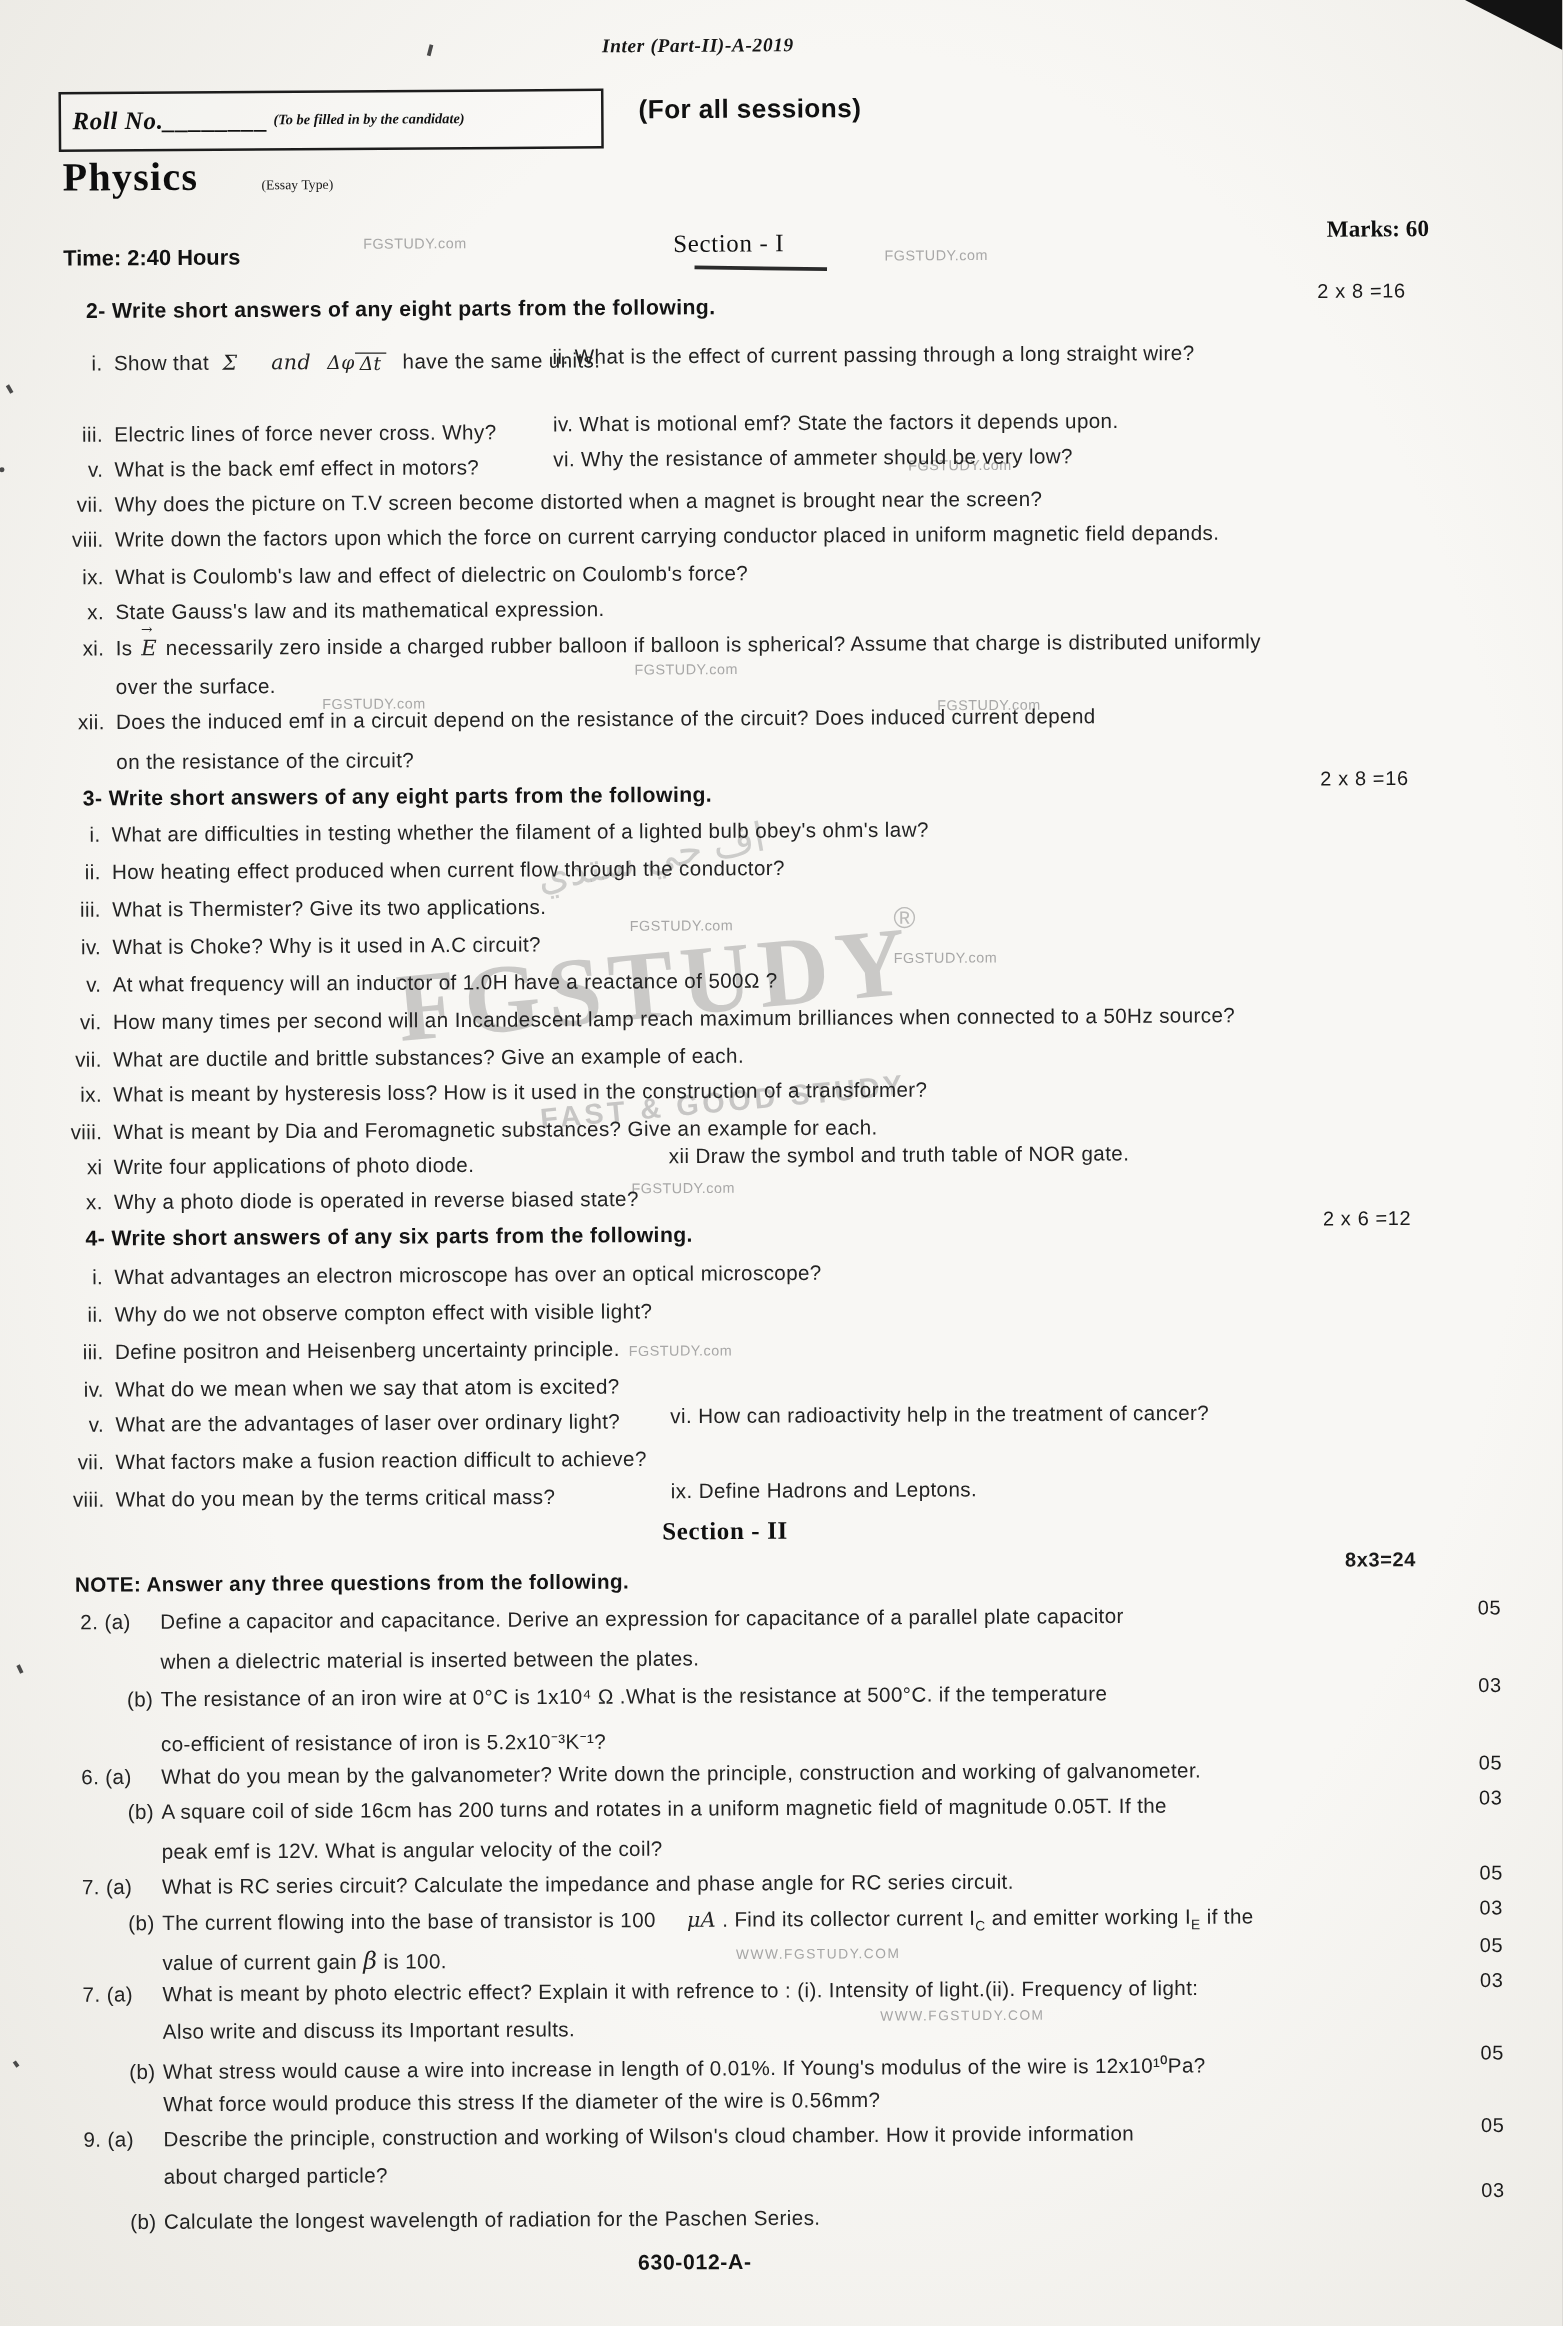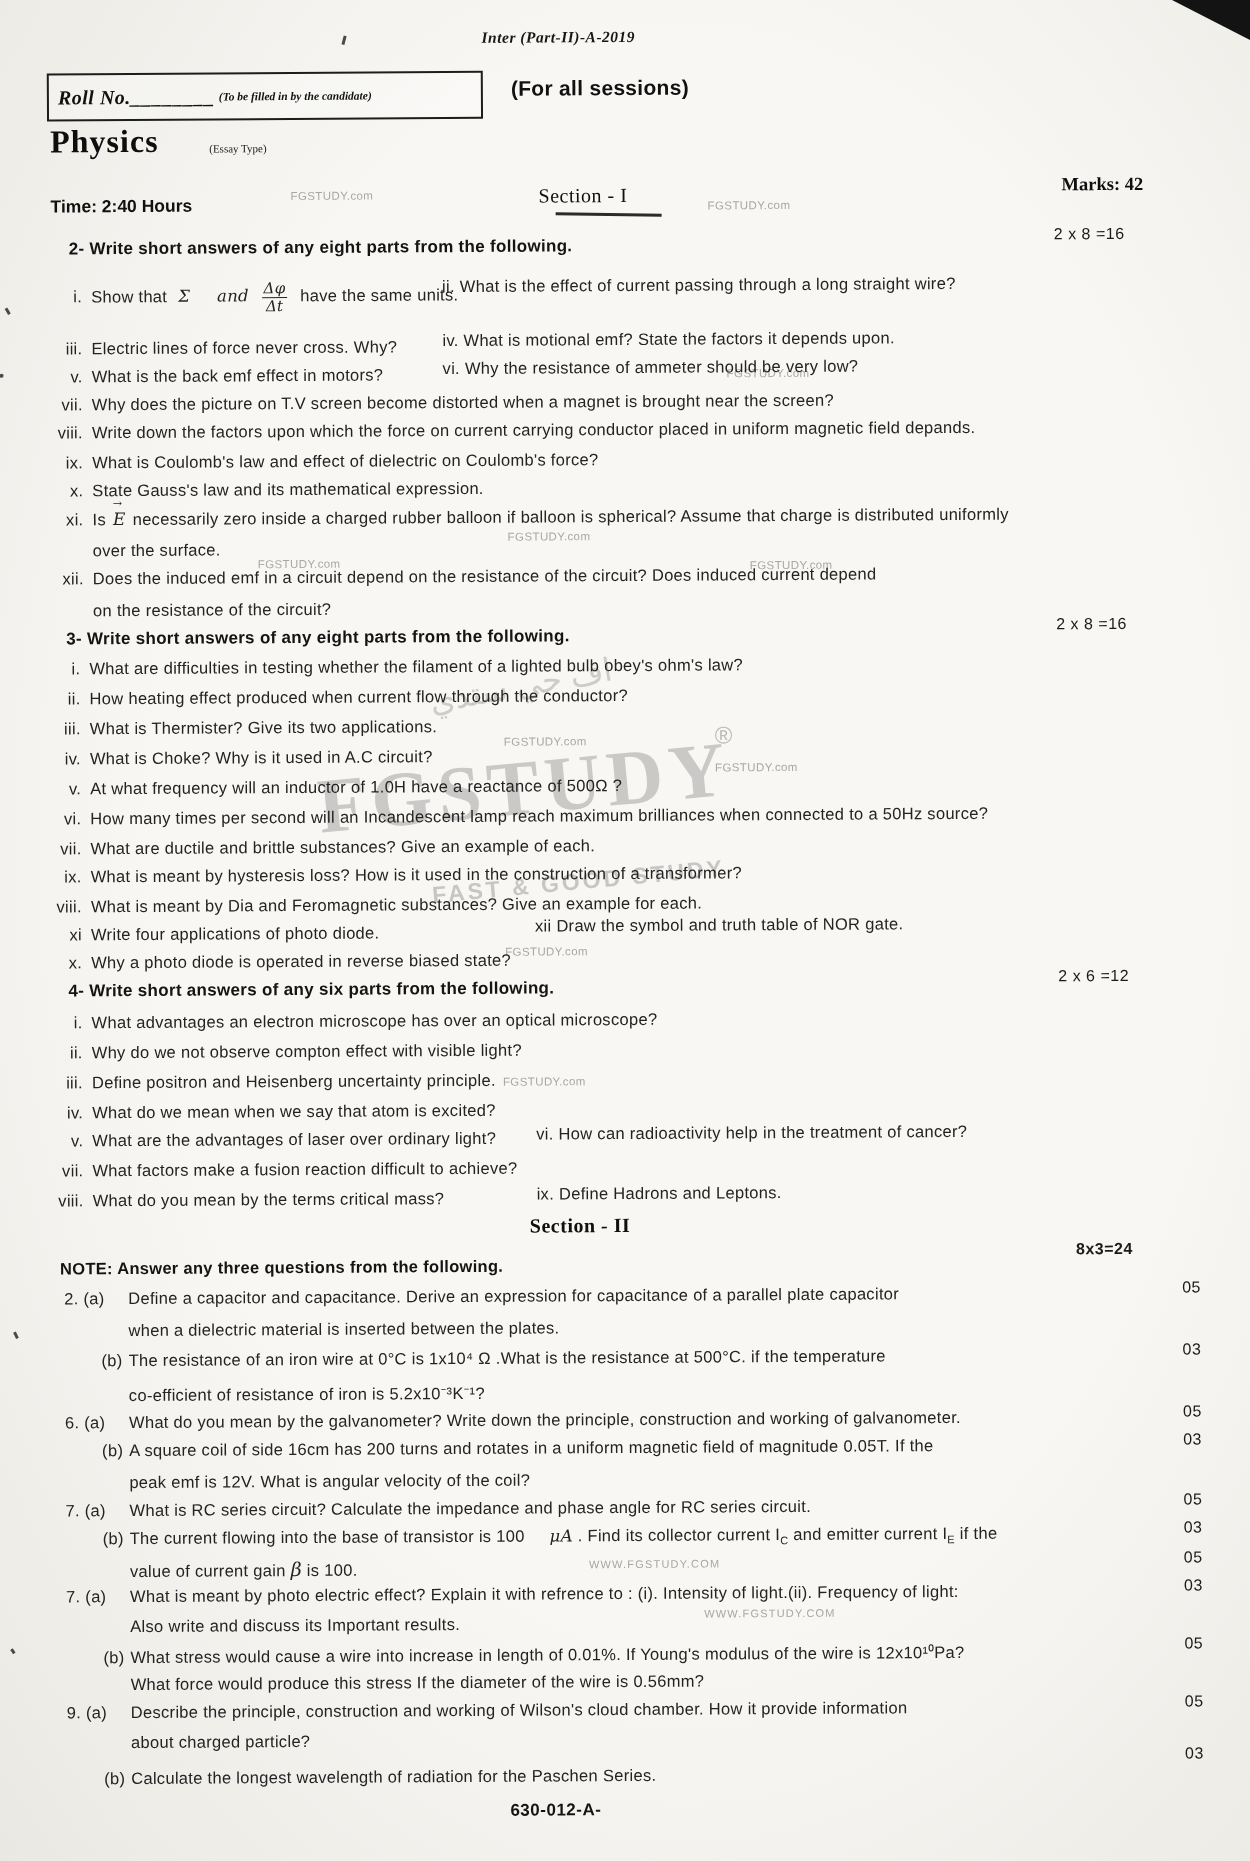--- a/index.html
+++ b/index.html
@@ -6,21 +6,21 @@
   #page{position:relative;width:1250px;height:1861px;margin:0 auto;overflow:hidden;
         background:radial-gradient(ellipse at 55% 45%, #f8f7f4 55%, #eae8e2 100%);
         font-family:"Liberation Sans",sans-serif;color:#1f1f1f;}
   #tilt{position:absolute;inset:0;transform:rotate(-0.35deg);}
   .ln{position:absolute;white-space:nowrap;font-size:16.5px;letter-spacing:.3px;color:#232323;}
   .b{font-weight:bold;color:#141414;}
   .num{display:inline-block;width:38px;text-align:right;margin-right:9px;}
   .n2{display:inline-block;width:30px;text-align:right;margin-right:9px;}
   .qn{display:inline-block;width:58px;margin-right:6px;}
   .serifi{font-family:"DejaVu Serif","Liberation Serif",serif;font-style:italic;}
-  .frac{display:inline-flex;flex-direction:column;align-items:center;vertical-align:middle;margin:0 8px;font-size:15px;line-height:1.1;}
+  .frac{display:inline-flex;flex-direction:row;align-items:center;vertical-align:middle;margin:0 8px;font-size:15px;line-height:1.1;}
   .fd{border-top:1.6px solid #222;padding:0 4px;}
   .vec{font-family:"DejaVu Serif","Liberation Serif",serif;font-style:italic;position:relative;margin:0 7px;font-size:17px;}
   .vec::before{content:"\2192";position:absolute;top:-12px;left:0;font-size:11px;}
   sub{font-size:11px;}
   .beta{font-family:"DejaVu Serif","Liberation Serif",serif;font-style:italic;font-size:19px;}
   .mu{font-family:"DejaVu Serif","Liberation Serif",serif;font-style:italic;margin-left:20px;}
   .mark{position:absolute;font-size:16px;letter-spacing:.5px;color:#1b1b1b;}
   .wm{position:absolute;color:rgba(145,145,145,.78);font-size:11.5px;letter-spacing:.4px;}
   .wmsite{position:absolute;color:rgba(150,150,150,.85);font-size:11px;letter-spacing:1.2px;}
   #wm-big{position:absolute;left:318px;top:742px;font-size:78px;font-weight:bold;
@@ -83,21 +83,21 @@
     <div id="rollbox">
       <span class="rolllabel">Roll No.________</span>
       <span class="rollnote">(To be filled in by the candidate)</span>
     </div>
     <div id="sessions">(For all sessions)</div>
     <div id="subject">Physics</div>
     <div id="stype">(Essay Type)</div>
     <div id="time">Time: 2:40 Hours</div>
     <div id="sec1">Section - I</div>
     <div id="sec1line"></div>
-    <div id="marks68">Marks: 42</div>
+    <div id="marks68">Marks: 60</div>
 
     <div class="ln b" style="left:73px;top:236px;font-size:17px;">2- Write short answers of  any eight parts from the following.</div>
     <div class="mark" style="left:1058px;top:228px;">2 x 8 =16</div>
 
     <div class="ln" style="left:48px;top:278px;">
       <span class="num">i.</span><span>Show that</span>
       <span class="serifi" style="margin-left:6px;">Σ</span>
       <span class="serifi" style="margin-left:22px;">and</span>
       <span class="frac">
         <span class="serifi">Δφ</span>
@@ -245,21 +245,21 @@
     <div class="mark" style="left:1180px;top:1434px;">03</div>
     <div class="ln" style="left:126px;top:1470px;">
       <span>peak emf is 12V. What is angular velocity of the coil?</span>
     </div>
 
     <div class="ln" style="left:62px;top:1498px;">
       <span class="qn">7. (a)</span><span>What is RC series circuit? Calculate the impedance and phase angle for RC series circuit.</span>
     </div>
     <div class="mark" style="left:1180px;top:1494px;">05</div>
     <div class="ln" style="left:62px;top:1526px;">
-      <span class="qn" style="text-align:right;">(b)</span><span>The current flowing into the base of transistor is 100 </span><span class="mu">μA</span><span> . Find its collector current I</span><sub>C</sub><span> and emitter current I</span><sub>E</sub><span> if the</span>
+      <span class="qn" style="text-align:right;">(b)</span><span>The current flowing into the base of transistor is 100 </span><span class="mu">μA</span><span> . Find its collector current I</span><sub>C</sub><span> and emitter working I</span><sub>E</sub><span> if the</span>
     </div>
     <div class="mark" style="left:1180px;top:1522px;">03</div>
     <div class="ln" style="left:126px;top:1556px;">
       <span>value of current gain </span><span class="beta">β</span><span> is 100.</span>
     </div>
     <div class="mark" style="left:1180px;top:1552px;">05</div>
 
     <div class="ln" style="left:62px;top:1584px;">
       <span class="qn">7. (a)</span><span>What is meant by photo electric effect? Explain it with refrence to : (i). Intensity of light.(ii). Frequency of light:</span>
     </div>

